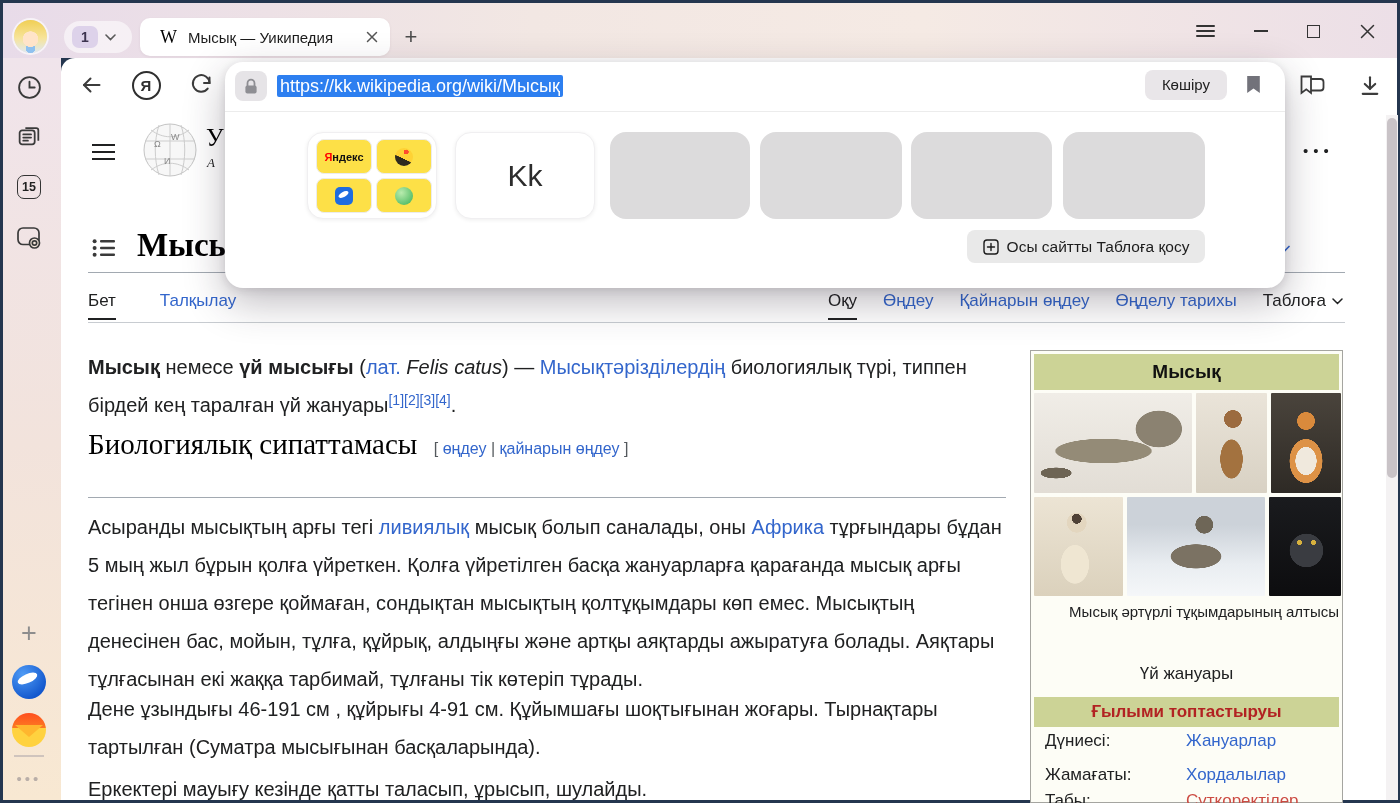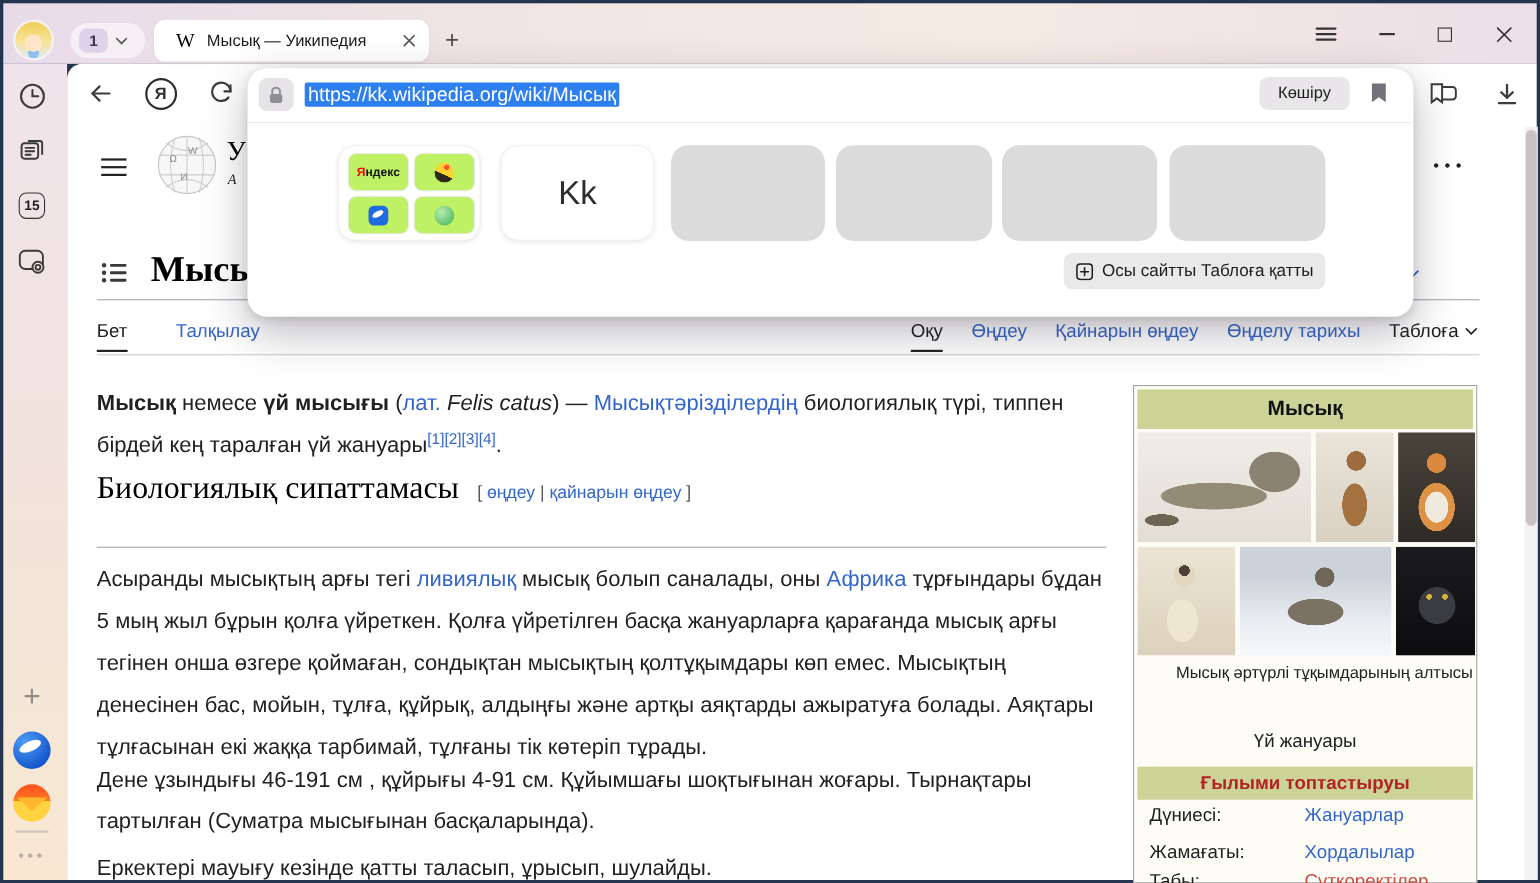--- a/index.html
+++ b/index.html
@@ -43,21 +43,21 @@
 .lockchip{left:10px;top:9px;width:32px;height:30px;border-radius:8px;background:#e6e4e7;display:flex;align-items:center;justify-content:center}
 .urltext{left:52px;top:9px;height:30px;line-height:30px;font-size:18px}
 .urltext .sel{background:#2d7ff0;color:#fff;padding:1px 3px;border-radius:2px}
 .copybtn{right:58px;top:8px;height:30px;line-height:30px;border-radius:8px;background:#e9e6e9;padding:0 17px;font-size:15px;color:#222}
 .bmk{right:24px;top:13px}
 .popdiv{left:0;right:0;top:49px;height:1px;background:#ececec}
 .tile{top:70px;height:87px;border-radius:16px}
 .tile.white{background:#fff;border:1px solid #f0eff1;box-shadow:0 1px 4px rgba(0,0,0,.07)}
 .tile.gray{background:#dcdbdc}
 .yx-grid{display:grid;grid-template-columns:56px 56px;grid-template-rows:35px 35px;gap:4px;padding:6px 0 0 8px}
-.mini{background:#bef264;border:1px solid #ececec;border-radius:8px;display:flex;align-items:center;justify-content:center}
+.mini{background:#fde047;border:1px solid #ececec;border-radius:8px;display:flex;align-items:center;justify-content:center}
 .yx-word{font-size:11px;font-weight:700;color:#111}
 .yx-word b{color:#f00;font-weight:700}
 .ic-img{width:18px;height:18px;border-radius:50%;background:radial-gradient(circle 2.5px at 62% 22%,#ff4b2e 0 95%,transparent),linear-gradient(205deg,#ffd234 57%,#2e2a1f 58%)}
 .ic-disk{width:18px;height:18px;border-radius:5px;background:#1e6ce0;position:relative;overflow:hidden}
 .ic-disk i{position:absolute;left:3px;top:5px;width:11px;height:5px;background:#fff;border-radius:50%;transform:rotate(-28deg)}
 .ic-green{width:18px;height:18px;border-radius:50%;background:radial-gradient(circle at 35% 32%,#b9ecae,#55bd68 78%)}
 .kk{display:flex;align-items:center;justify-content:center;font-size:30px;color:#2c2c2c}
 .tablo{left:742px;top:168px;width:238px;height:33px;border-radius:8px;background:#e9e9e9;display:flex;align-items:center;justify-content:center;gap:8px;font-size:15.5px;color:#1c1c1c}
 
 .wiki a,.wlink{color:#3366cc;text-decoration:none}
@@ -361,17 +361,17 @@
     <div class="abs tile gray" style="left:385px;width:140px"></div>
     <div class="abs tile gray" style="left:535px;width:142px"></div>
     <div class="abs tile gray" style="left:686px;width:141px"></div>
     <div class="abs tile gray" style="left:838px;width:142px"></div>
 
     <div class="abs tablo">
       <svg width="16" height="16" viewBox="0 0 16 16" fill="none" stroke="#1c1c1c" stroke-width="1.4">
           <rect x="1" y="1" width="14" height="14" rx="3"></rect>
           <path d="M8 4.5v7M4.5 8h7" stroke-linecap="round"></path>
         </svg>
-      <span>Осы сайтты Таблоға қатты</span>
+      <span>Осы сайтты Таблоға қосу</span>
     </div>
   </div>
 
 </div>
 
 </body></html>

